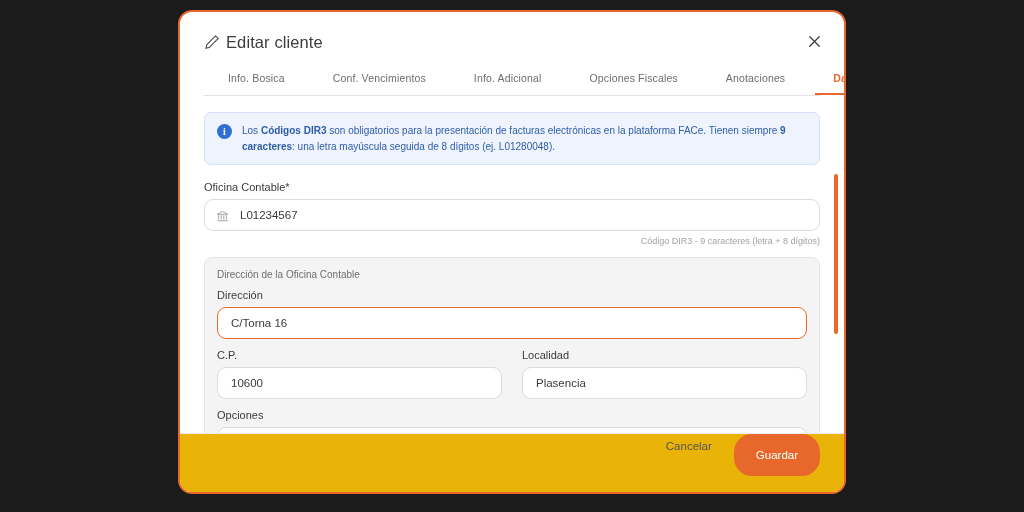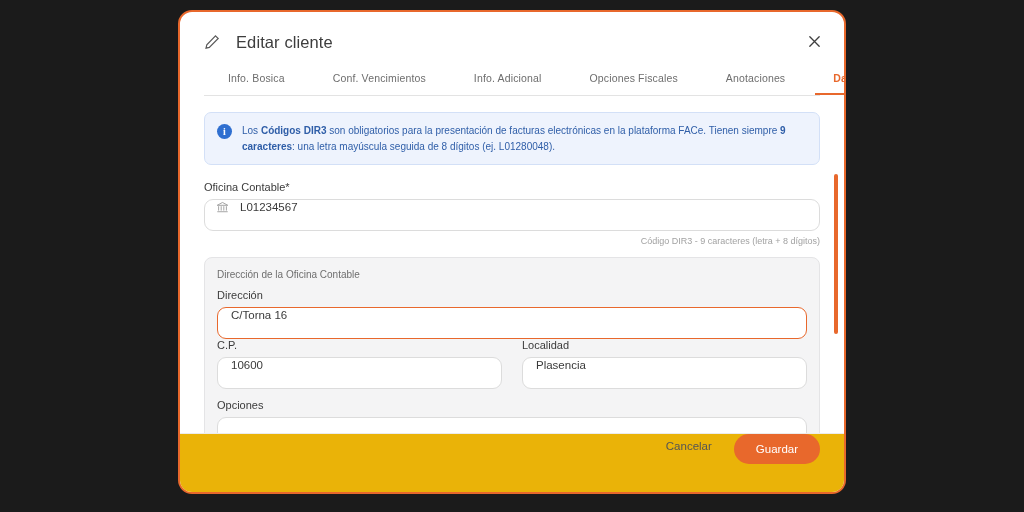--- a/index.html
+++ b/index.html
@@ -38,21 +38,21 @@
   
   .modal-header {
     position: relative;
     padding: 18px 24px 0 24px;
     flex: 0 0 auto;
   }
 
   .title-row {
     display: flex;
     align-items: center;
-    gap: 16px;
+    gap: 6px;
     height: 24px;
   }
 
   .pencil-icon {
     width: 16px;
     height: 16px;
     display: inline-block;
     color: #5a5a5a;
   }
 
@@ -160,21 +160,21 @@
   
   .field-label {
     font-size: 11px;
     color: #3b3b3b;
     margin-bottom: 6px;
     display: block;
   }
 
   .input-wrap {
     display: flex;
-    align-items: flex-start;
+    align-items: center;
     gap: 9px;
     border: 1px solid #dcdcdc;
     border-radius: 9px;
     height: 32px;
     padding: 0 11px;
     background: #fff;
     box-sizing: border-box;
   }
 
   .input-wrap.focused {
@@ -218,21 +218,21 @@
   .subpanel-title {
     font-size: 10px;
     color: #6e6e6e;
     margin-bottom: 9px;
     display: block;
   }
 
   .row2 {
     display: flex;
     gap: 20px;
-    margin-top: 0;
+    margin-top: 10px;
   }
 
   .col { flex: 1 1 0; min-width: 0; }
 
   
   .modal-footer {
     flex: 0 0 auto;
     height: 58px;
     background: #eab308;
     border-top: 1px solid #ececec;
@@ -252,21 +252,21 @@
     padding: 6px 6px;
     font-family: "Liberation Sans", sans-serif;
   }
 
   .btn-save {
     font-size: 11.5px;
     color: #fff;
     background: #e8682c;
     border: none;
     border-radius: 18px;
-    padding: 9px 22px;
+    padding: 15px 22px;
     cursor: pointer;
     font-family: "Liberation Sans", sans-serif;
   }
 </style>
 </head>
 <body>
 
 <div class="screen">
 
   <div class="modal">

